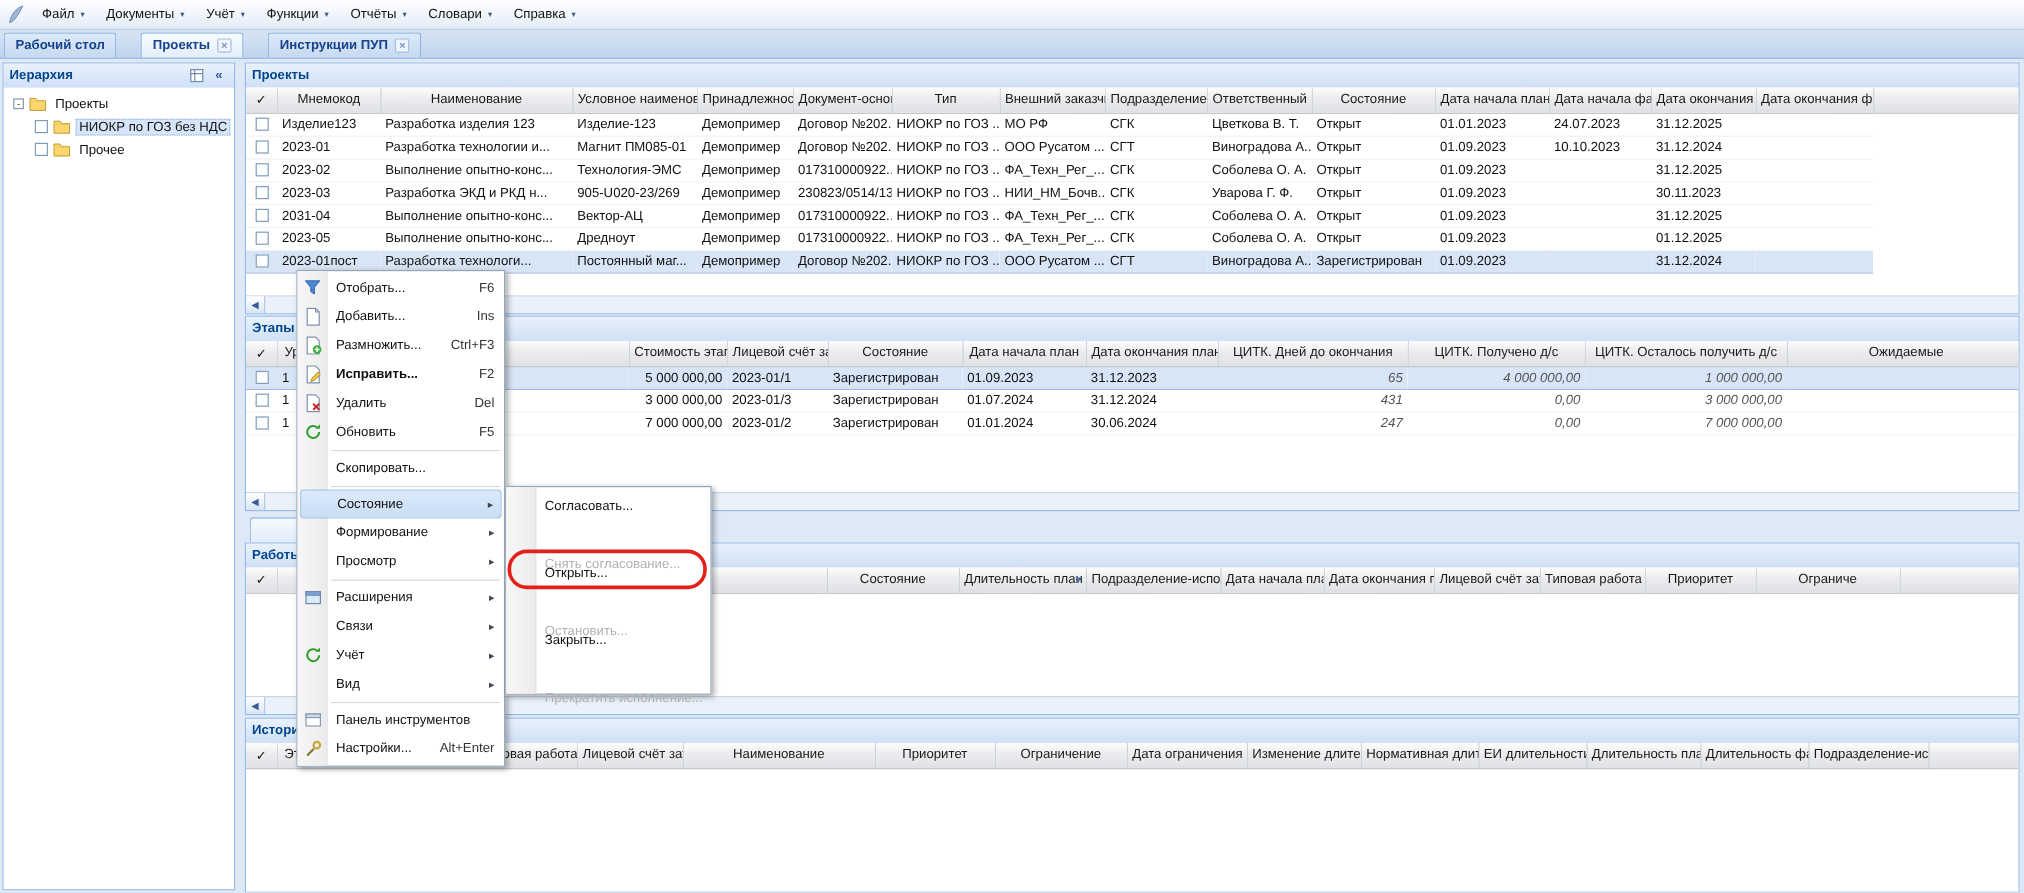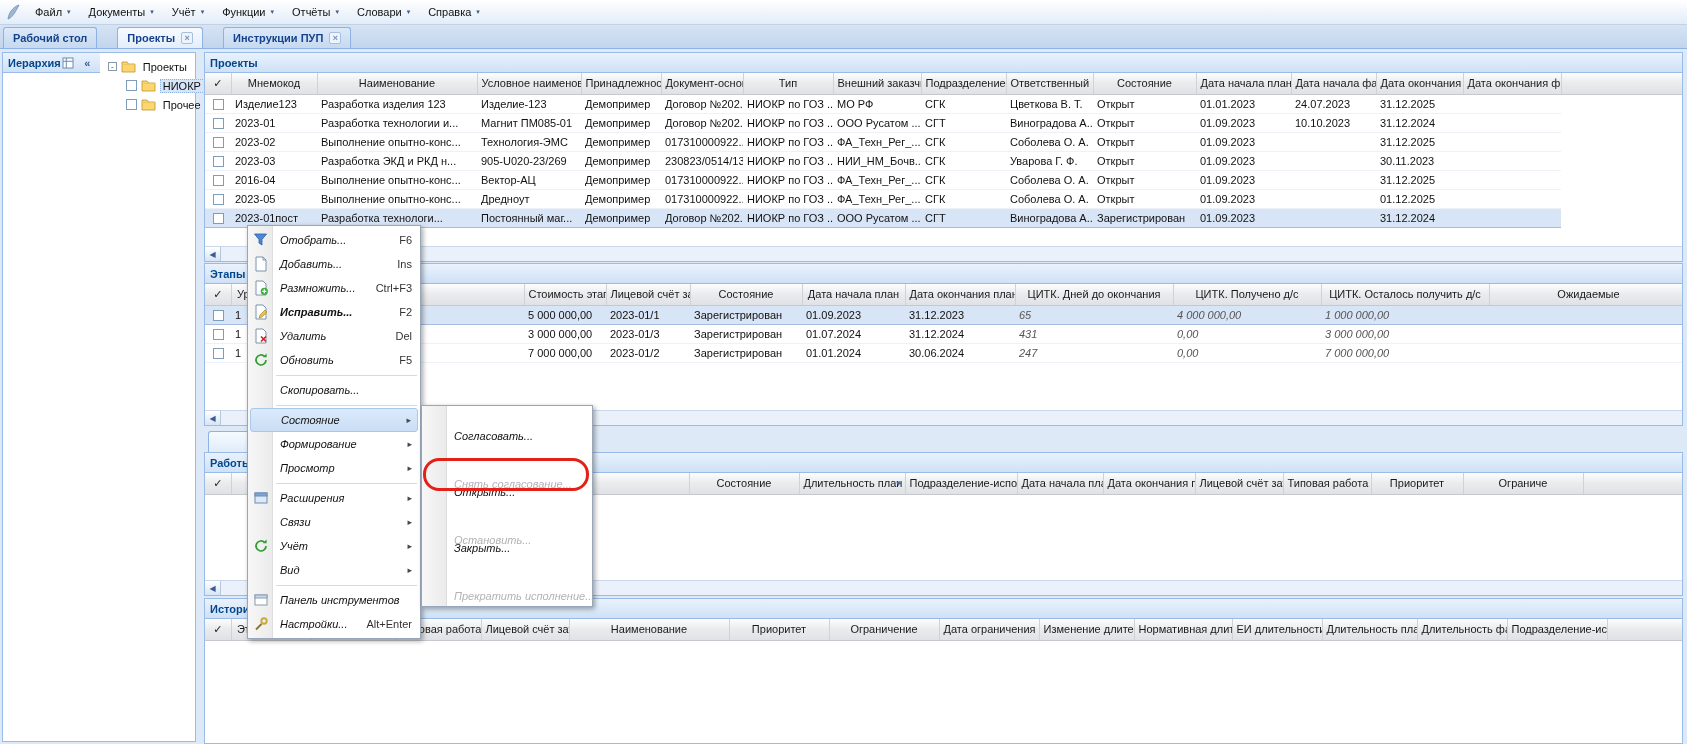--- a/index.html
+++ b/index.html
@@ -21,21 +21,21 @@
     display:flex; align-items:flex-end; padding:0 0 0 3px; gap:20px; }
   .main-tab { height:21px; padding:0 9px; display:flex; align-items:center; gap:6px;
     background:linear-gradient(#dce9f8,#c6d9f0); border:1px solid #8db2e3; border-bottom:none;
     border-radius:3px 3px 0 0; color:#15428b; font-weight:bold; white-space:nowrap; }
   .main-tab.active { background:linear-gradient(#f7fbff,#e3eefb); }
   .tab-close { width:12px; height:12px; line-height:10px; font-size:9px; color:#7591bc;
     border:1px solid #a7bedd; border-radius:2px; background:#edf4fc; text-align:center; }
 
   
   .sidebar { position:absolute; left:2px; top:52px; width:194px; height:690px;
-    background:#fff; border:1px solid #99bbe8; display:flex; flex-direction:row; }
+    background:#fff; border:1px solid #99bbe8; display:flex; flex-direction:column; }
   .panel-header { height:20px; flex:0 0 20px; background:linear-gradient(#e9f2fd,#cfe1f6);
     border-bottom:1px solid #99bbe8; color:#04468c; font-weight:bold;
     display:flex; align-items:center; padding:0 5px; border-radius:2px 2px 0 0; }
   .ph-tools { margin-left:auto; display:flex; align-items:center; gap:4px; }
   .ph-tool { width:15px; height:15px; display:flex; align-items:center; justify-content:center;
     color:#3b5d94; font-size:11px; font-weight:bold; cursor:default; }
   .tree { padding:4px 2px; flex:1; }
   .tree-node { display:flex; align-items:center; height:19px; gap:4px; white-space:nowrap; }
   .expander { width:9px; height:9px; border:1px solid #8a98ab; background:#fff;
     font-size:8px; line-height:7px; text-align:center; color:#333; }
@@ -67,48 +67,48 @@
     border-right:1px solid #cfd2d6; border-bottom:1px solid #c5c8cc;
     font-weight:normal; text-align:center; padding:0 4px; overflow:hidden; white-space:nowrap;
     color:#1a1a1a; position:relative; }
   .grid th .sort-caret { position:absolute; right:2px; top:6px; font-size:8px; color:#4a6da8; }
   .grid td { height:19px; padding:0 4px; overflow:hidden; white-space:nowrap;
     border-bottom:1px solid #eef2f8; background:#fff; }
   .grid tr.selected td { background:#d8e5f6; border-top:1px solid #a5bce0; border-bottom:1px solid #a5bce0; }
   .check-col { text-align:center !important; color:#444; }
   .check-cell { text-align:center; }
   .cb { display:inline-block; width:11px; height:11px; border:1px solid #7f9db9; background:#fff; vertical-align:middle; }
-  .num { }
+  .num { text-align:right; }
   .ital { font-style:italic; color:#555; }
 
   .hscroll { height:15px; flex:0 0 15px; background:#eaf1fa; border-top:1px solid #ccd8ea;
     display:flex; align-items:center; }
   .scroll-left { width:16px; height:14px; font-size:8px; color:#3b5d94;
     background:linear-gradient(#ffffff,#d8e4f4); border-right:1px solid #b6c8e0;
     display:flex; align-items:center; justify-content:center; }
 
   
   .context-menu { position:absolute; left:247px; top:225px; width:174px; z-index:50;
     background:#fff; border:1px solid #98a6b8; box-shadow:2px 2px 5px rgba(0,0,0,.35);
     padding:2px 0; }
   .context-menu::before, .submenu::before { content:''; position:absolute; left:0; top:0; bottom:0; width:24px;
     background:linear-gradient(90deg,#f7f7f7,#ebebeb); border-right:1px solid #dedede; }
   .menu-item { position:relative; height:24px; display:flex; align-items:center; margin:0 2px; padding-right:6px; }
   .menu-item.bold .mi-label { font-weight:bold; }
   .menu-item.highlighted { background:linear-gradient(#dcebfb,#c9ddf5); border:1px solid #a9c7e8; border-radius:3px; }
   .menu-item.disabled .mi-label { color:#b2b2b2;margin-top:40px; }
   .mi-icon { position:absolute; left:3px; top:4px; width:16px; height:16px; }
-  .mi-label { margin-left:30px; white-space:nowrap;font-style:italic; }
+  .mi-label { margin-left:30px; white-space:nowrap; }
   .mi-shortcut { margin-left:auto; color:#333; padding-left:10px; }
   .mi-arrow { margin-left:auto; font-size:9px; color:#445; }
   .menu-sep { border-top:1px solid #dadada; margin:3px 3px 2px 28px; }
 
   .submenu { position:absolute; left:421px; top:405px; width:172px; z-index:60;
     background:#fff; border:1px solid #98a6b8; box-shadow:2px 2px 5px rgba(0,0,0,.35);
-    padding:16px 0; }
+    padding:2px 0; }
   .submenu .menu-item { height:28px; }
 
   .red-annotation { position:absolute; left:423px; top:458px; width:166px; height:33px; z-index:70;
     border:3px solid #e32119; border-radius:16px; pointer-events:none; }
 </style>
 </head>
 <body>
 
 <div class="app">
 
@@ -320,21 +320,21 @@
                   <td class="">СГК</td>
                   <td class="">Уварова Г. Ф.</td>
                   <td class="">Открыт</td>
                   <td class="">01.09.2023</td>
                   <td class=""></td>
                   <td class="">30.11.2023</td>
                   <td class=""></td>
                 </tr>
                 <tr class="grid-row">
                   <td class="check-cell"><span class="cb"></span></td>
-                  <td class="">2016-04</td>
+                  <td class="">2031-04</td>
                   <td class="">Выполнение опытно-конс...</td>
                   <td class="">Вектор-АЦ</td>
                   <td class="">Демопример</td>
                   <td class="">017310000922...</td>
                   <td class="">НИОКР по ГОЗ ...</td>
                   <td class="">ФА_Техн_Рег_...</td>
                   <td class="">СГК</td>
                   <td class="">Соболева О. А.</td>
                   <td class="">Открыт</td>
                   <td class="">01.09.2023</td>

